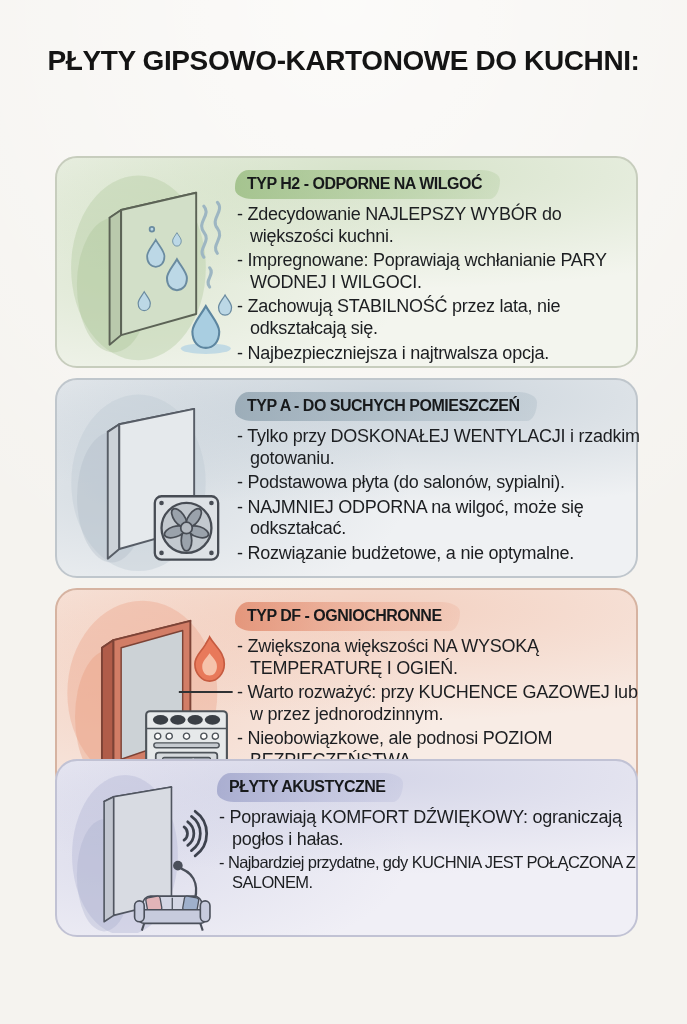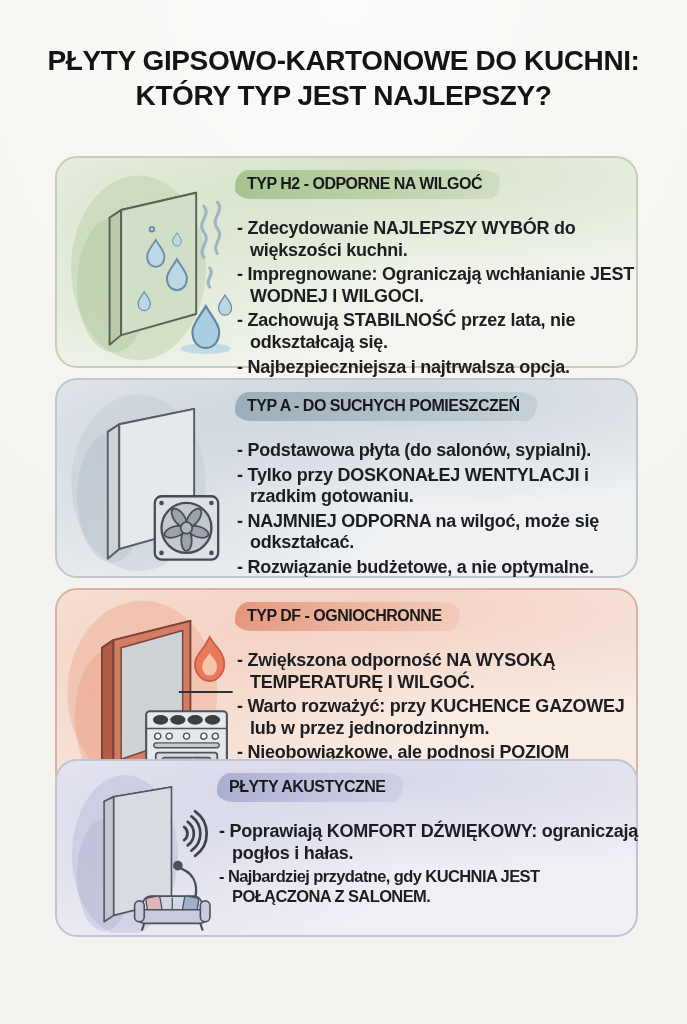--- a/index.html
+++ b/index.html
@@ -65,36 +65,36 @@
     padding:5px 18px 6px 12px;margin-left:-2px;
     font-size:16px;font-weight:700;color:#17191b;letter-spacing:-0.5px;
     border-radius:16px 22px 12px 20px / 20px 12px 22px 12px;
     white-space:nowrap;
   }
   .swash-h2{background:linear-gradient(92deg, rgba(150,186,125,.78), rgba(167,198,146,.55) 62%, rgba(167,198,146,.28));}
   .swash-a{background:linear-gradient(92deg, rgba(143,162,175,.80), rgba(160,178,190,.52) 62%, rgba(160,178,190,.30));}
   .swash-df{background:linear-gradient(92deg, rgba(224,135,105,.80), rgba(234,162,136,.48) 62%, rgba(234,162,136,.22));}
   .swash-ak{background:linear-gradient(92deg, rgba(158,163,202,.80), rgba(176,180,214,.50) 62%, rgba(176,180,214,.26));}
   ul.bullets{
-    list-style:none;margin:19px 0 0 0;padding:0;
+    list-style:none;margin:5px 0 0 0;padding:0;
     width:404px;max-width:404px;
-    font-size:18px;font-weight:700;line-height:1.2;
+    font-size:18px;font-weight:400;line-height:1.2;
     color:#1c1e21;letter-spacing:-0.25px;
   }
   .card-ak ul.bullets{width:420px;max-width:420px;}
   ul.bullets li{padding-left:13px;text-indent:-13px;margin:0 0 3px 0;}
   ul.bullets li::before{content:"- ";}
   .card-ak ul.bullets li:last-child{font-size:16.5px;letter-spacing:-0.6px;}
 </style>
 </head>
 <body>
 
 <div class="page">
 
-  <h1 class="title"><span>PŁYTY GIPSOWO-KARTONOWE DO KUCHNI:</span><br><span>KTÓRY TYP JEST NAJLEPSZY?</span></h1>
+  <h1 class="title"><span>PŁYTY GIPSOWO-KARTONOWE DO KUCHNI:</span><br></h1>
 
   <section class="card card-h2">
     <div class="illus">
       <svg viewBox="0 0 180 212" aria-hidden="true">
         <ellipse cx="78" cy="112" rx="70" ry="96" fill="#b9cfa6" opacity="0.45"></ellipse>
         <ellipse cx="52" cy="130" rx="38" ry="70" fill="#a9c294" opacity="0.35"></ellipse>
         <g stroke="#5c6356" stroke-width="2" stroke-linejoin="round">
           <polygon points="48,60 126,42 138,34 60,52" fill="#e8efe0"></polygon>
           <polygon points="48,60 60,52 60,182 48,192" fill="#b9c9ac"></polygon>
           <polygon points="60,52 138,34 138,160 60,182" fill="#d2dfc8"></polygon>
@@ -115,21 +115,21 @@
           <ellipse cx="148" cy="196" rx="26" ry="5.5" fill="#b6d5e4" opacity="0.8"></ellipse>
           <path transform="translate(148,172) scale(1.55)" d="M0,-13 C4,-6 9,-1 9,4 C9,11 5,15 0,15 C-5,15 -9,11 -9,4 C-9,-1 -4,-6 0,-13 Z" fill="#a9cee1" stroke="#5d86a0" stroke-width="1.4"></path>
           <path transform="translate(168,150) scale(0.75)" d="M0,-13 C4,-6 9,-1 9,4 C9,11 5,15 0,15 C-5,15 -9,11 -9,4 C-9,-1 -4,-6 0,-13 Z" fill="#bcd8e6" stroke="#6a8ba0" stroke-width="1.8"></path>
         </g>
       </svg>
     </div>
     <div class="content">
       <div class="swash swash-h2"><span>TYP H2 - ODPORNE NA WILGOĆ</span></div>
       <ul class="bullets">
         <li>Zdecydowanie NAJLEPSZY WYBÓR do większości kuchni.</li>
-        <li>Impregnowane: Ograniczają wchłanianie JEST WODNEJ I WILGOCI.</li>
+        <li>Impregnowane: Poprawiają wchłanianie PARY WODNEJ I WILGOCI.</li>
         <li>Zachowują STABILNOŚĆ przez lata, nie odkształcają się.</li>
         <li>Najbezpieczniejsza i najtrwalsza opcja.</li>
       </ul>
     </div>
   </section>
 
   <section class="card card-a">
     <div class="illus">
       <svg viewBox="0 0 180 200" aria-hidden="true">
         <ellipse cx="78" cy="105" rx="70" ry="92" fill="#c1cbd4" opacity="0.45"></ellipse>
@@ -153,22 +153,22 @@
             <ellipse cx="13" cy="0" rx="11" ry="5.5" transform="rotate(234)"></ellipse>
             <ellipse cx="13" cy="0" rx="11" ry="5.5" transform="rotate(306)"></ellipse>
           </g>
           <circle cx="0" cy="0" r="6" fill="#b4bac1" stroke="#474c54" stroke-width="1.8"></circle>
         </g>
       </svg>
     </div>
     <div class="content">
       <div class="swash swash-a"><span>TYP A - DO SUCHYCH POMIESZCZEŃ</span></div>
       <ul class="bullets">
+        <li>Tylko przy DOSKONAŁEJ WENTYLACJI i rzadkim gotowaniu.</li>
         <li>Podstawowa płyta (do salonów, sypialni).</li>
-        <li>Tylko przy DOSKONAŁEJ WENTYLACJI i rzadkim gotowaniu.</li>
         <li>NAJMNIEJ ODPORNA na wilgoć, może się odkształcać.</li>
         <li>Rozwiązanie budżetowe, a nie optymalne.</li>
       </ul>
     </div>
   </section>
 
   <section class="card card-df">
     <div class="illus">
       <svg viewBox="0 0 180 206" aria-hidden="true">
         <ellipse cx="82" cy="105" rx="78" ry="96" fill="#eeab92" opacity="0.45"></ellipse>
@@ -205,21 +205,21 @@
           <rect x="-25" y="22" width="50" height="19" rx="2" fill="#8d949c" stroke="#4e545a" stroke-width="1.2"></rect>
           <line x1="-14" y1="40" x2="8" y2="24" stroke="#c9cdd1" stroke-width="3"></line>
           <rect x="-38" y="52" width="9" height="6" fill="#4e545a"></rect>
           <rect x="29" y="52" width="9" height="6" fill="#4e545a"></rect>
         </g>
       </svg>
     </div>
     <div class="content">
       <div class="swash swash-df"><span>TYP DF - OGNIOCHRONNE</span></div>
       <ul class="bullets">
-        <li>Zwiększona odporność NA WYSOKĄ TEMPERATURĘ I WILGOĆ.</li>
+        <li>Zwiększona większości NA WYSOKĄ TEMPERATURĘ I OGIEŃ.</li>
         <li>Warto rozważyć: przy KUCHENCE GAZOWEJ lub w przez jednorodzinnym.</li>
         <li>Nieobowiązkowe, ale podnosi POZIOM BEZPIECZEŃSTWA.</li>
       </ul>
     </div>
   </section>
 
   <section class="card card-ak">
     <div class="illus">
       <svg viewBox="0 0 180 212" aria-hidden="true">
         <ellipse cx="70" cy="115" rx="66" ry="100" fill="#b8bbd7" opacity="0.45"></ellipse>

